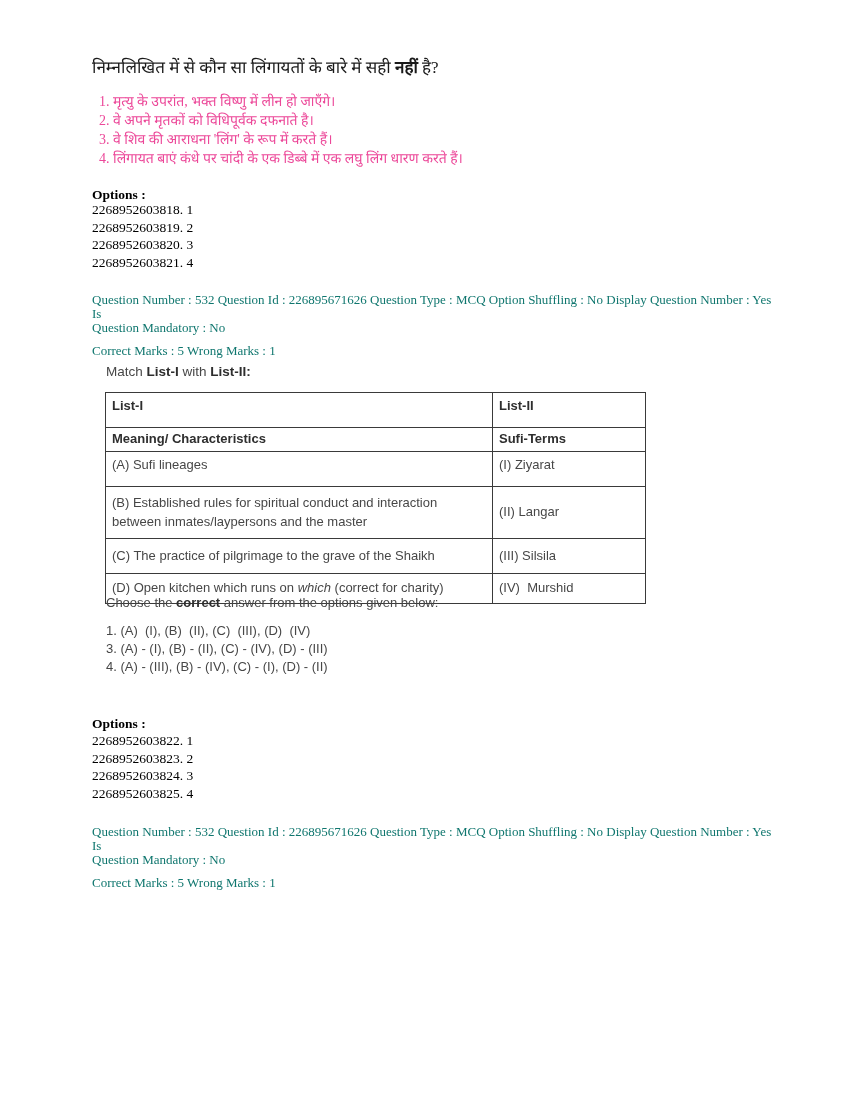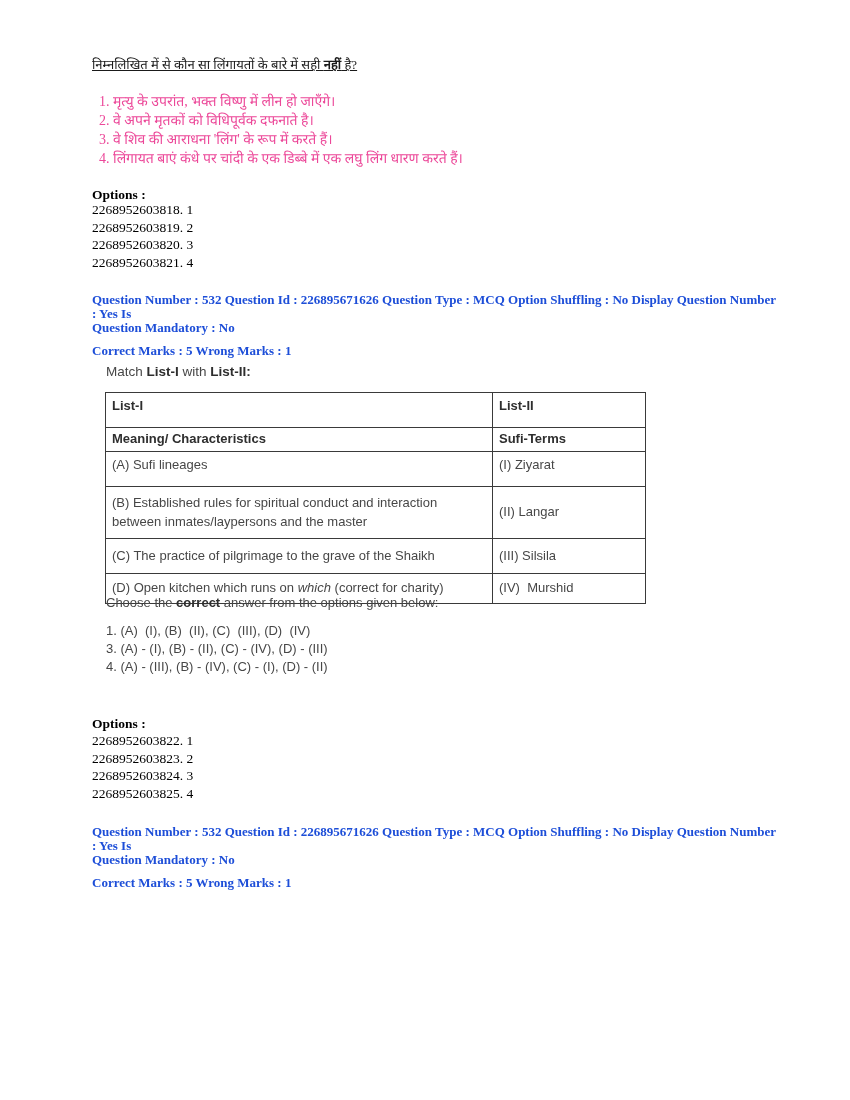--- a/index.html
+++ b/index.html
@@ -2,32 +2,32 @@
 <html><head>
 <meta charset="utf-8">
 <style>
   html,body{margin:0;padding:0;}
   body{
     width:850px;height:1100px;background:#ffffff;position:relative;
     font-family:"Liberation Serif", serif;color:#000;
   }
   .abs{position:absolute;}
   
-  .hindi-q{left:92px;top:55px;font-size:13px;color:#1a1a1a;text-decoration:underline;}
+  .hindi-q{left:92px;top:55px;font-size:17px;color:#1a1a1a;}
   .hindi-q b{font-weight:700;}
   .statements{left:99px;top:92px;font-size:14px;color:#ec4899;line-height:19px;}
   
   .opt-label{font-weight:700;font-size:13.5px;color:#000;}
   .ol1{left:92px;top:187px;}
   .ol2{left:92px;top:716px;}
   .opt-ids{font-size:13.5px;color:#000;line-height:17.7px;}
   .ids1{left:92px;top:201px;}
   .ids2{left:92px;top:732px;}
   
-  .meta{font-weight:700;font-size:13px;color:#1d4ed8;line-height:14px;width:690px;}
+  .meta{font-weight:400;font-size:13px;color:#0f766e;line-height:14px;width:690px;}
   .m1{left:92px;top:293px;}
   .m2{left:92px;top:825px;}
   .meta .marks{margin-top:9px;}
   
   .sans{font-family:"Liberation Sans", sans-serif;color:#474747;}
   .match-line{left:106px;top:364px;font-size:13.5px;}
   .match-line b{color:#2e2e2e;}
   .match-table{left:105px;top:392px;border-collapse:collapse;table-layout:fixed;width:541px;
     font-family:"Liberation Sans", sans-serif;font-size:13px;color:#474747;}
   .match-table td{border:1px solid #3a3a3a;padding:2px 6px;vertical-align:middle;line-height:1.4;}

